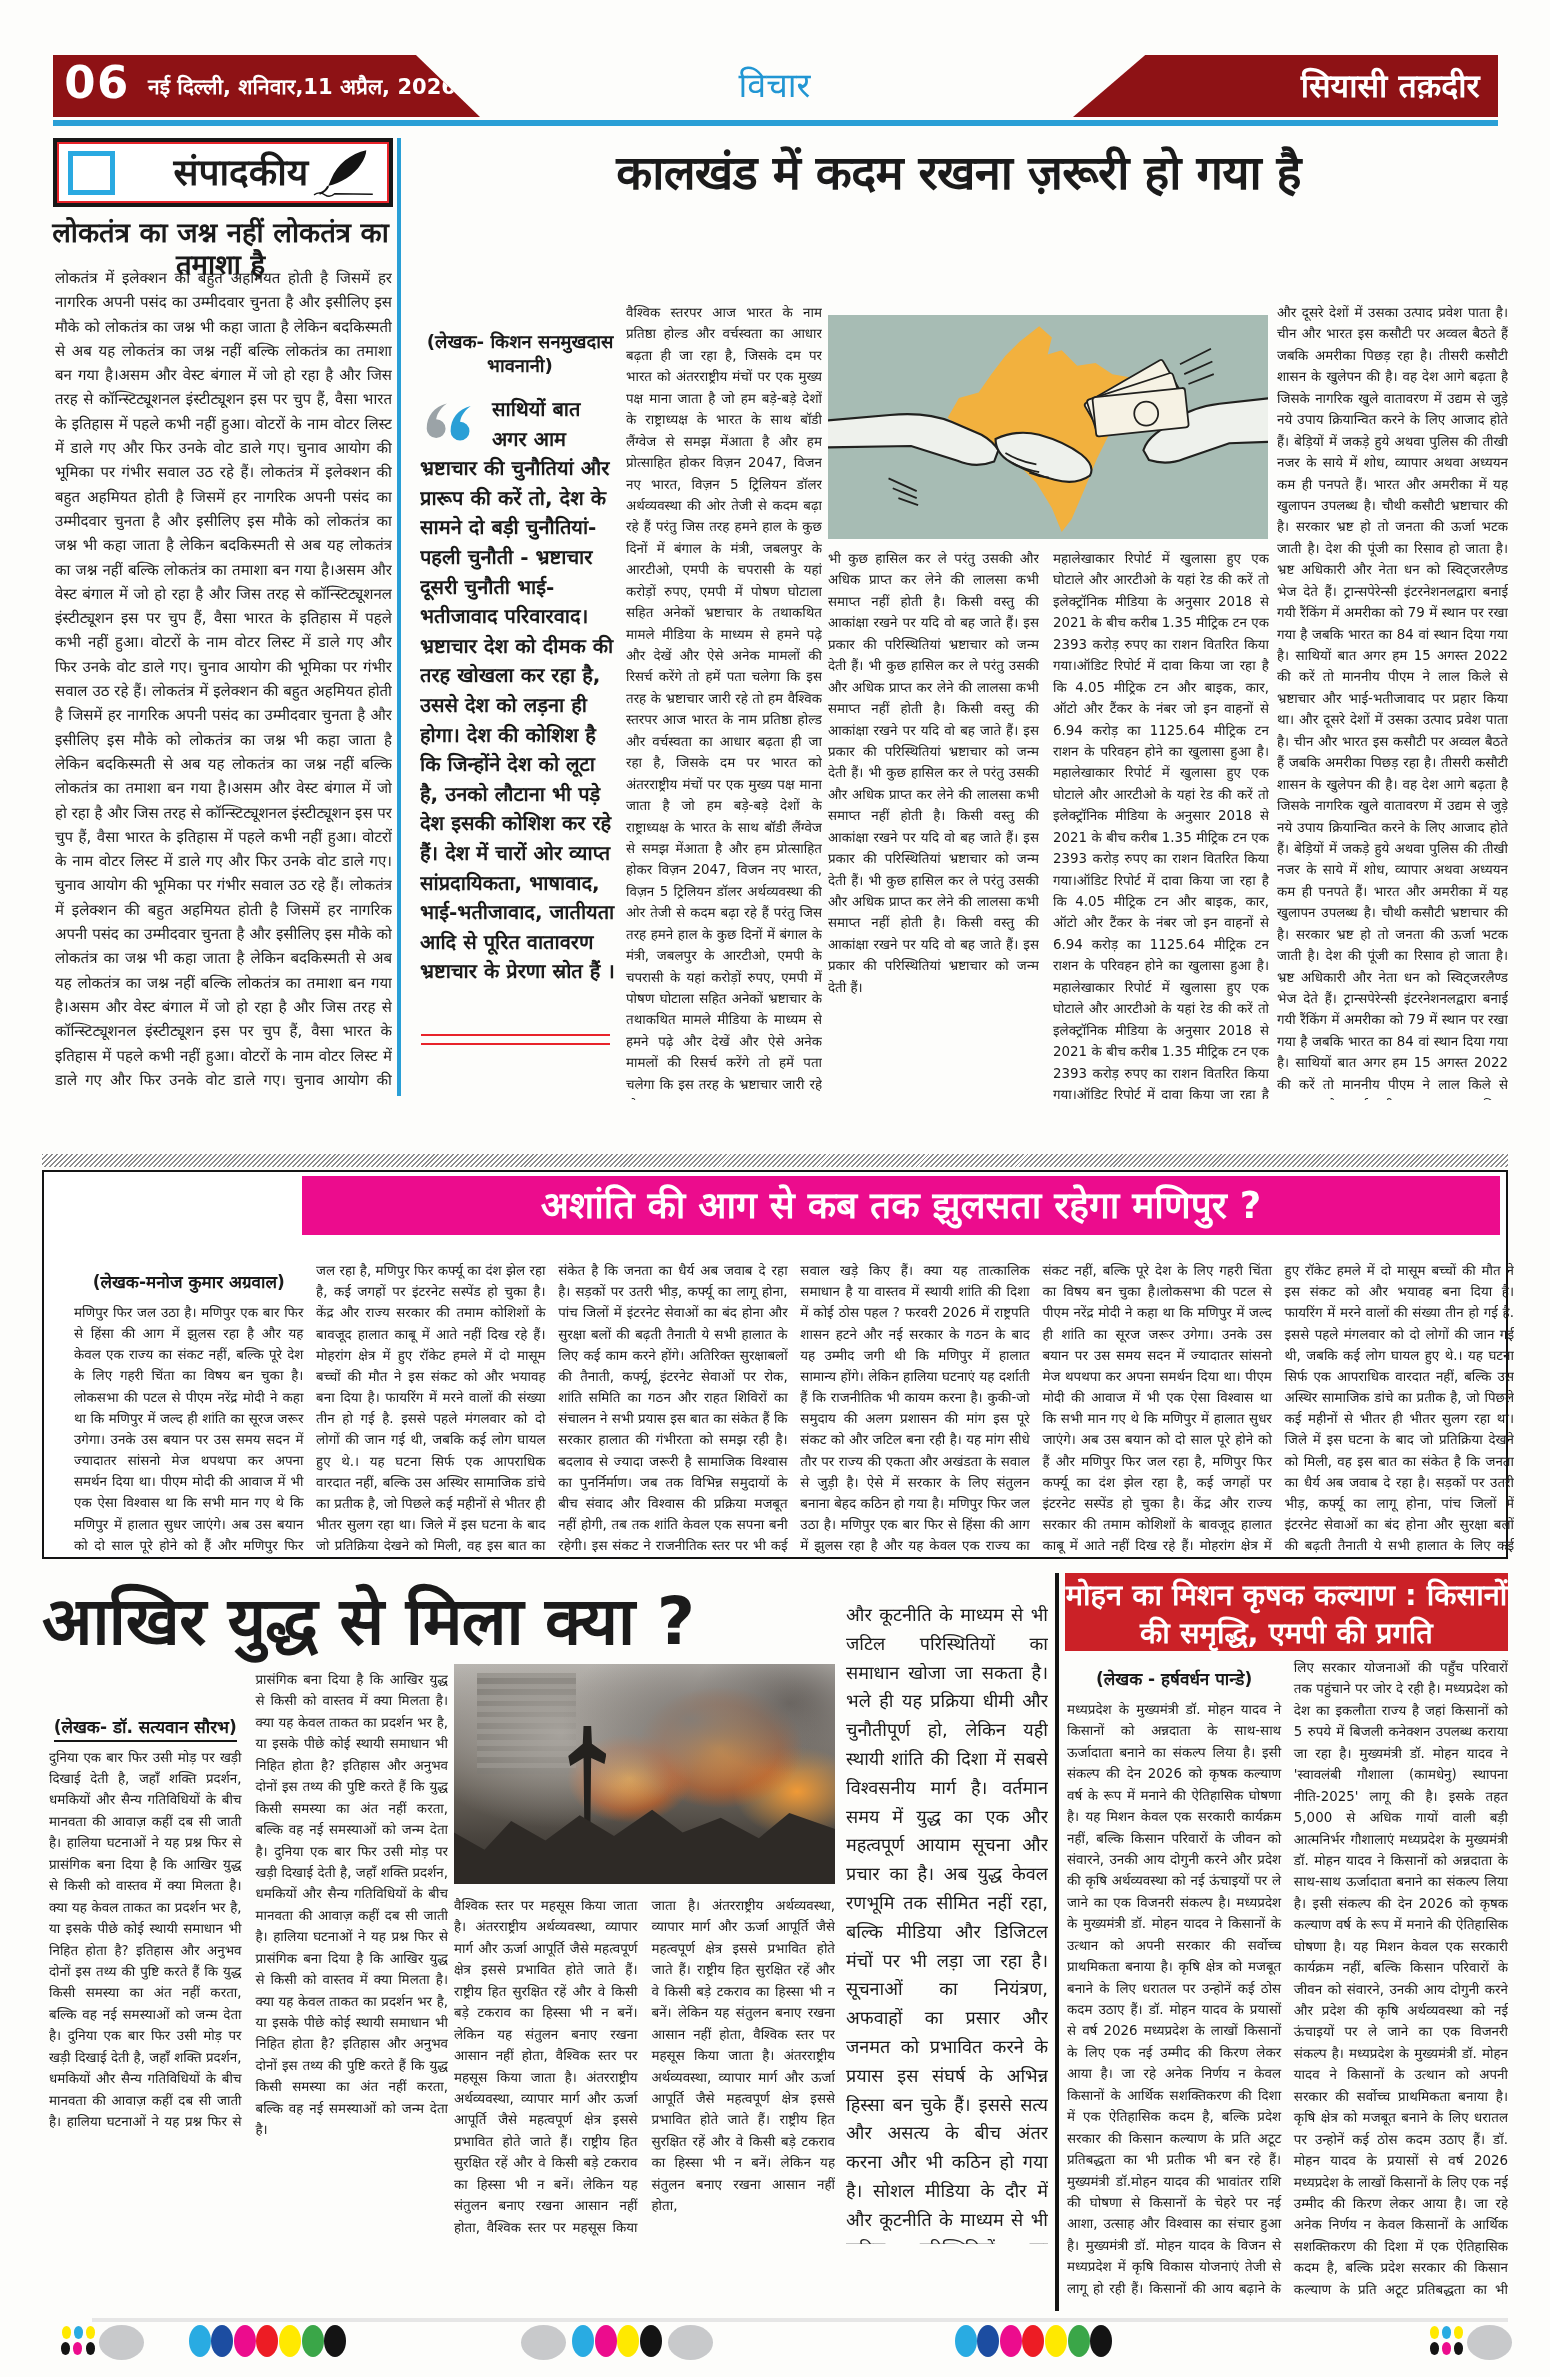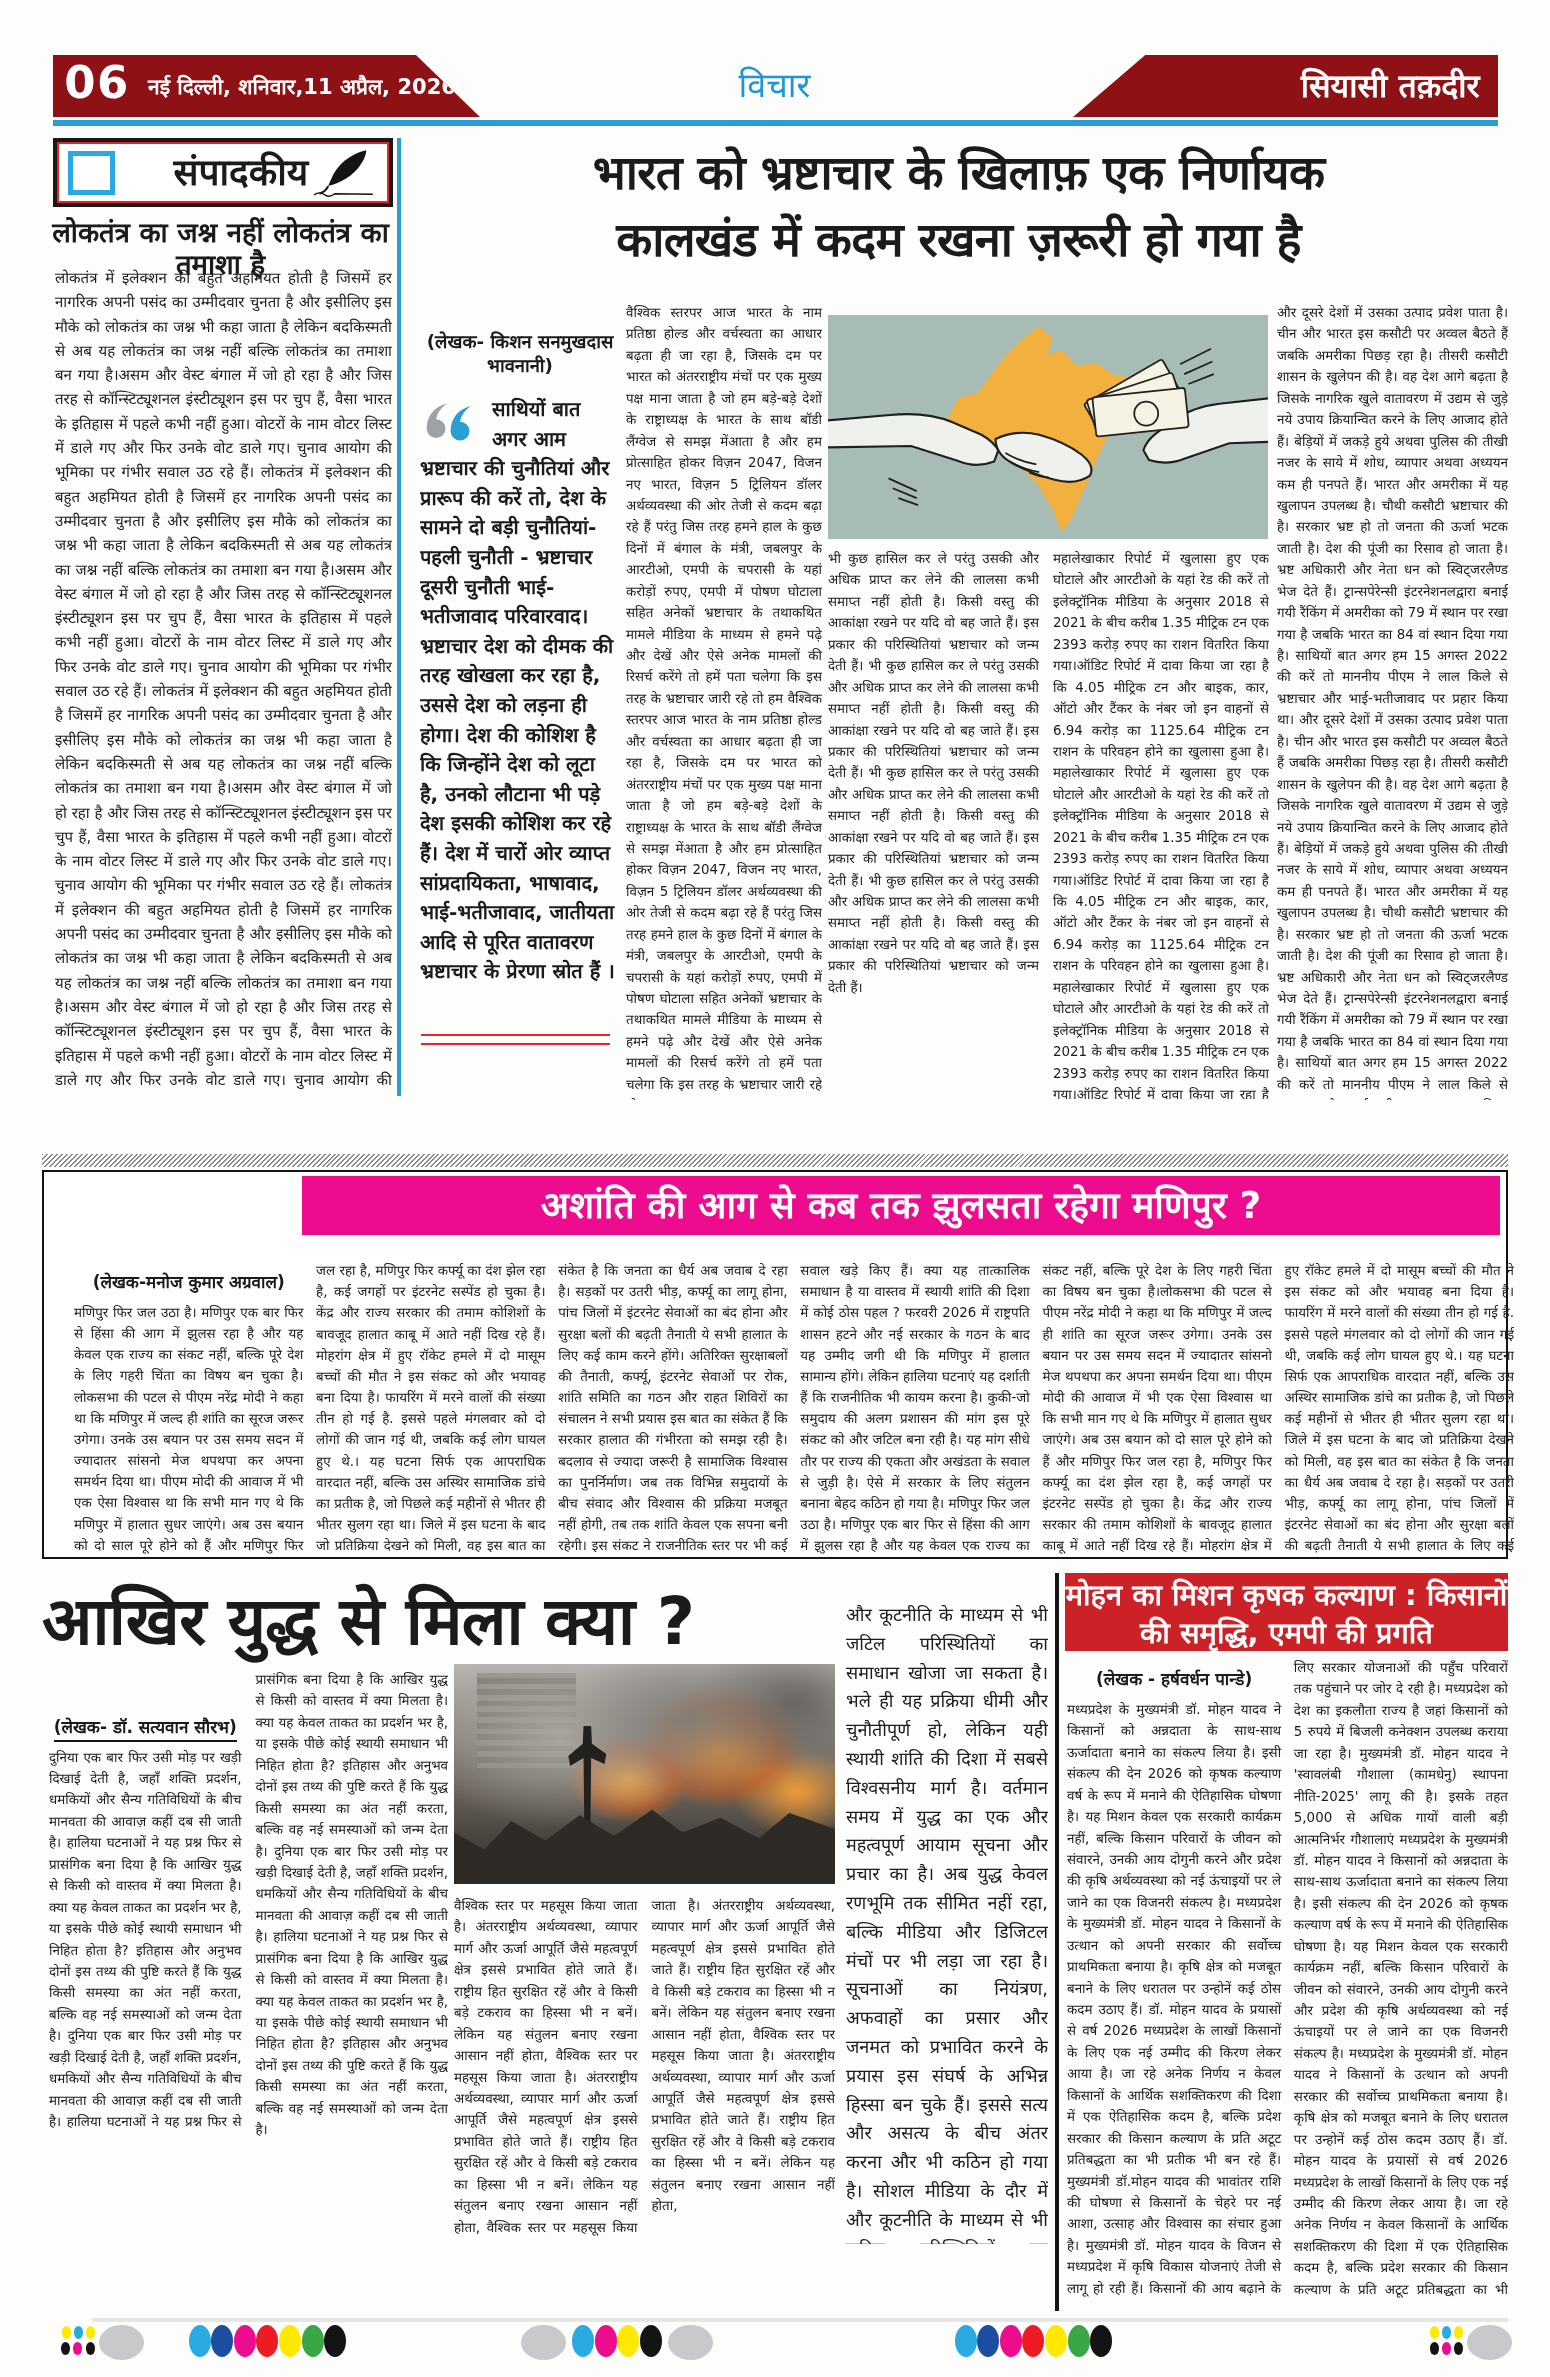--- a/index.html
+++ b/index.html
@@ -118,21 +118,20 @@
       <path d="M30 70 C27 77 22 81 14 84" stroke="#141414" fill="none" stroke-width="4"></path>
       <path d="M4 86 q10 -7 20 0 q9 6 18 -2 l70 1" stroke="#141414" fill="none" stroke-width="2.5"></path>
     </svg>
   </div>
 </div>
 <div class="abs" id="ed-headline">लोकतंत्र का जश्न नहीं लोकतंत्र का तमाशा है</div>
 <div class="abs" id="ed-body">लोकतंत्र में इलेक्शन की बहुत अहमियत होती है जिसमें हर नागरिक अपनी पसंद का उम्मीदवार चुनता है और इसीलिए इस मौके को लोकतंत्र का जश्न भी कहा जाता है लेकिन बदकिस्मती से अब यह लोकतंत्र का जश्न नहीं बल्कि लोकतंत्र का तमाशा बन गया है।असम और वेस्ट बंगाल में जो हो रहा है और जिस तरह से कॉन्स्टिट्यूशनल इंस्टीट्यूशन इस पर चुप हैं, वैसा भारत के इतिहास में पहले कभी नहीं हुआ। वोटरों के नाम वोटर लिस्ट में डाले गए और फिर उनके वोट डाले गए। चुनाव आयोग की भूमिका पर गंभीर सवाल उठ रहे हैं। लोकतंत्र में इलेक्शन की बहुत अहमियत होती है जिसमें हर नागरिक अपनी पसंद का उम्मीदवार चुनता है और इसीलिए इस मौके को लोकतंत्र का जश्न भी कहा जाता है लेकिन बदकिस्मती से अब यह लोकतंत्र का जश्न नहीं बल्कि लोकतंत्र का तमाशा बन गया है।असम और वेस्ट बंगाल में जो हो रहा है और जिस तरह से कॉन्स्टिट्यूशनल इंस्टीट्यूशन इस पर चुप हैं, वैसा भारत के इतिहास में पहले कभी नहीं हुआ। वोटरों के नाम वोटर लिस्ट में डाले गए और फिर उनके वोट डाले गए। चुनाव आयोग की भूमिका पर गंभीर सवाल उठ रहे हैं। लोकतंत्र में इलेक्शन की बहुत अहमियत होती है जिसमें हर नागरिक अपनी पसंद का उम्मीदवार चुनता है और इसीलिए इस मौके को लोकतंत्र का जश्न भी कहा जाता है लेकिन बदकिस्मती से अब यह लोकतंत्र का जश्न नहीं बल्कि लोकतंत्र का तमाशा बन गया है।असम और वेस्ट बंगाल में जो हो रहा है और जिस तरह से कॉन्स्टिट्यूशनल इंस्टीट्यूशन इस पर चुप हैं, वैसा भारत के इतिहास में पहले कभी नहीं हुआ। वोटरों के नाम वोटर लिस्ट में डाले गए और फिर उनके वोट डाले गए। चुनाव आयोग की भूमिका पर गंभीर सवाल उठ रहे हैं। लोकतंत्र में इलेक्शन की बहुत अहमियत होती है जिसमें हर नागरिक अपनी पसंद का उम्मीदवार चुनता है और इसीलिए इस मौके को लोकतंत्र का जश्न भी कहा जाता है लेकिन बदकिस्मती से अब यह लोकतंत्र का जश्न नहीं बल्कि लोकतंत्र का तमाशा बन गया है।असम और वेस्ट बंगाल में जो हो रहा है और जिस तरह से कॉन्स्टिट्यूशनल इंस्टीट्यूशन इस पर चुप हैं, वैसा भारत के इतिहास में पहले कभी नहीं हुआ। वोटरों के नाम वोटर लिस्ट में डाले गए और फिर उनके वोट डाले गए। चुनाव आयोग की भूमिका पर गंभीर सवाल उठ रहे हैं।</div>
 <div class="abs" id="v-rule-blue"></div>
 
 <div class="abs" id="lead-headline">
-  <div>भारत को भ्रष्टाचार के खिलाफ़ एक निर्णायक</div>
   <div>कालखंड में कदम रखना ज़रूरी हो गया है</div>
 </div>
 <div class="abs" id="lead-byline">(लेखक- किशन सनमुखदास भावनानी)</div>
 <div class="abs" id="lead-pullquote">
   <svg viewBox="0 0 90 70">
     <path d="M36 4 C16 9 4 24 4 44 a15 15 0 1 0 15 -15 c2 -11 9 -19 17 -25 z" fill="#9ba3a7"></path>
     <path d="M74 8 C54 13 42 28 42 48 a15 15 0 1 0 15 -15 c2 -11 9 -19 17 -25 z" fill="#2a9fd6"></path>
   </svg>
   <span>साथियों बात अगर आम भ्रष्टाचार की चुनौतियां और प्रारूप की करें तो, देश के सामने दो बड़ी चुनौतियां-पहली चुनौती - भ्रष्टाचार दूसरी चुनौती भाई-भतीजावाद परिवारवाद।भ्रष्टाचार देश को दीमक की तरह खोखला कर रहा है, उससे देश को लड़ना ही होगा। देश की कोशिश है कि जिन्होंने देश को लूटा है, उनको लौटाना भी पड़े देश इसकी कोशिश कर रहे हैं। देश में चारों ओर व्याप्त सांप्रदायिकता, भाषावाद, भाई-भतीजावाद, जातीयता आदि से पूरित वातावरण भ्रष्टाचार के प्रेरणा स्रोत हैं ।</span>
 </div>

